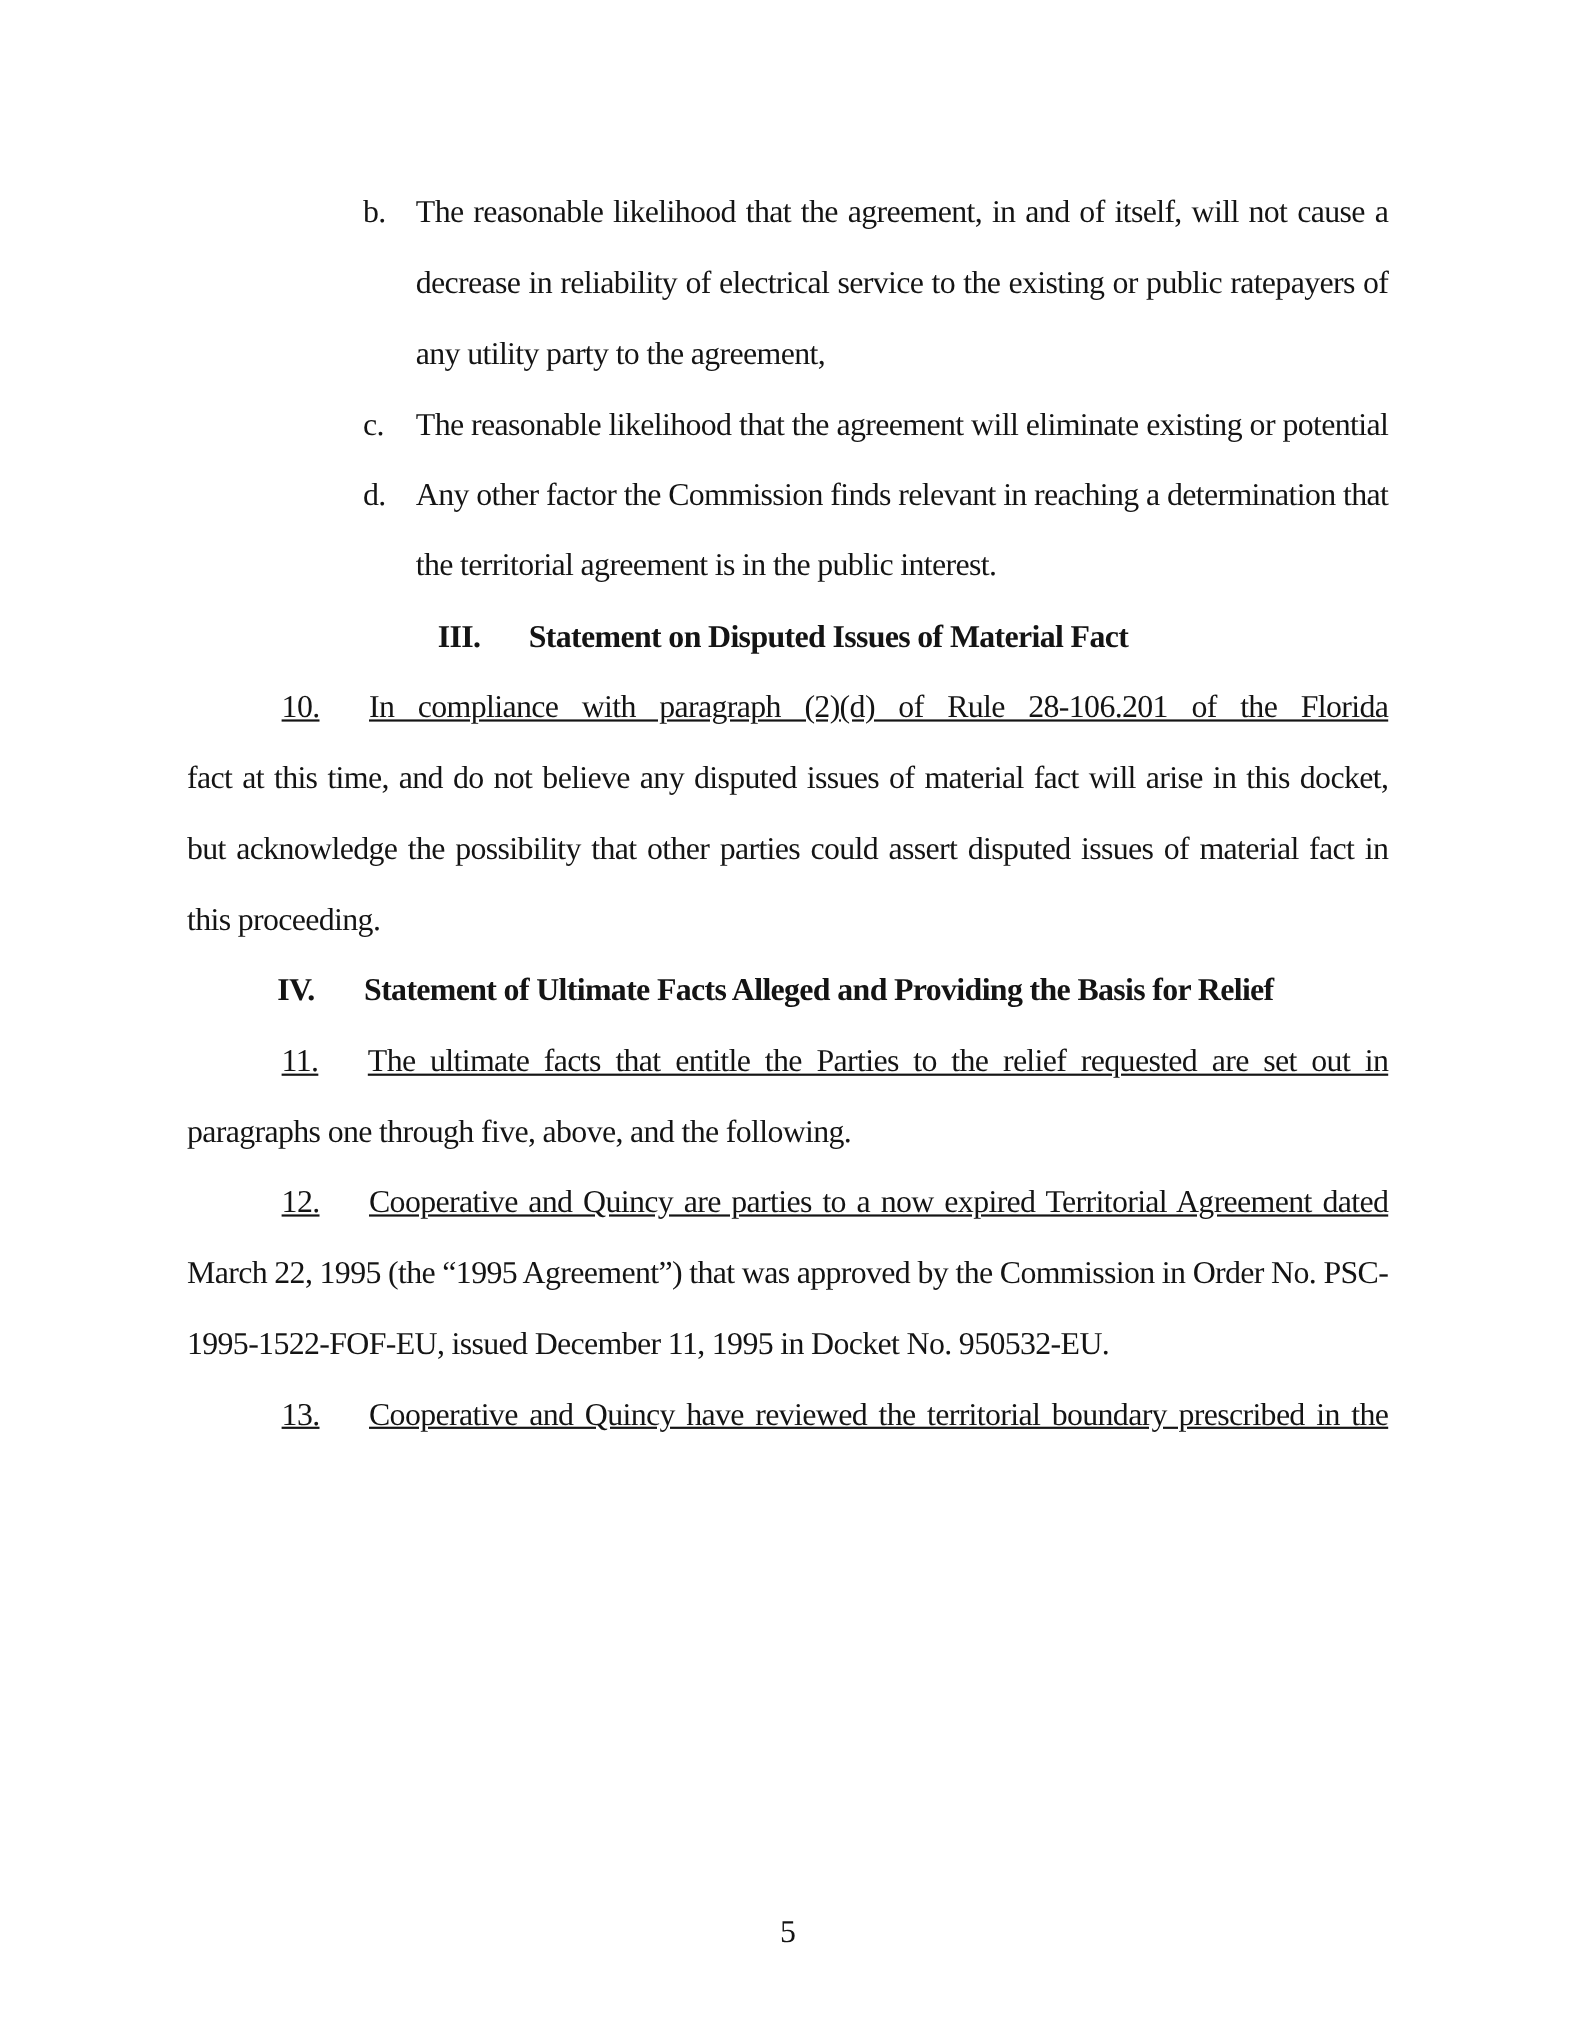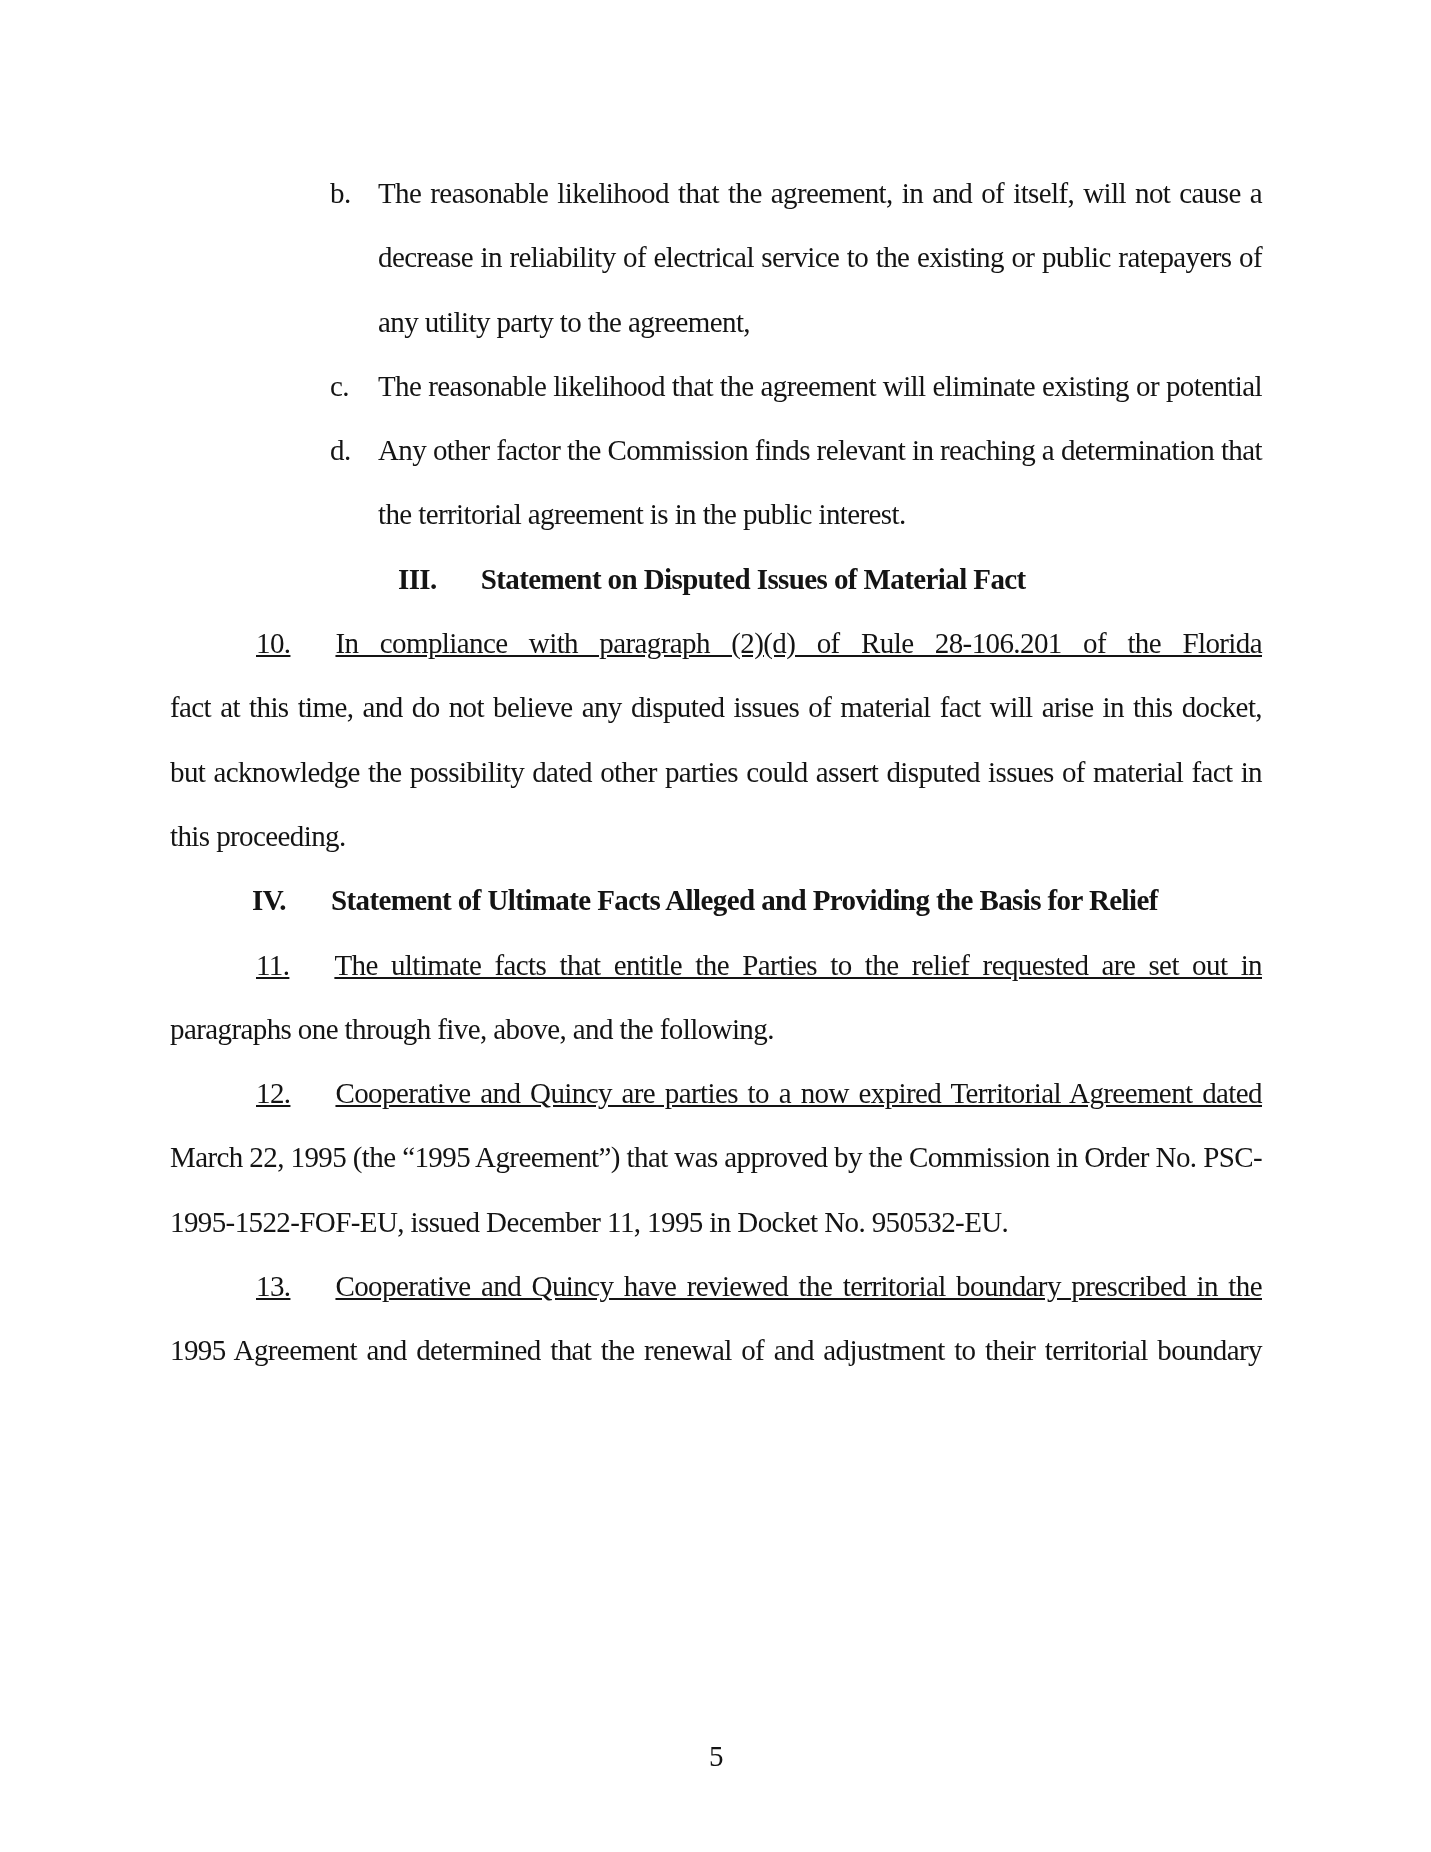--- a/index.html
+++ b/index.html
@@ -101,21 +101,21 @@
       <span>III.</span><span class="hgap3"></span><span>Statement on Disputed Issues of Material Fact</span>
     </div>
 
     <div class="line just para-first">
       <span>10.</span><span class="numgap"></span><span>In compliance with paragraph (2)(d) of Rule 28-106.201 of the Florida</span>
     </div>
     <div class="line just">
       <span>fact at this time, and do not believe any disputed issues of material fact will arise in this docket,</span>
     </div>
     <div class="line just">
-      <span>but acknowledge the possibility dated other parties could assert disputed issues of material fact in</span>
+      <span>but acknowledge the possibility that other parties could assert disputed issues of material fact in</span>
     </div>
     <div class="line endline">
       <span>this proceeding.</span>
     </div>
 
     <div class="heading heading-iv">
       <span>IV.</span><span class="hgap4"></span><span>Statement of Ultimate Facts Alleged and Providing the Basis for Relief</span>
     </div>
 
     <div class="line just para-first">
@@ -131,20 +131,17 @@
     <div class="line just">
       <span>March 22, 1995 (the “1995 Agreement”) that was approved by the Commission in Order No. PSC-</span>
     </div>
     <div class="line endline">
       <span>1995-1522-FOF-EU, issued December 11, 1995 in Docket No. 950532-EU.</span>
     </div>
 
     <div class="line just para-first">
       <span>13.</span><span class="numgap"></span><span>Cooperative and Quincy have reviewed the territorial boundary prescribed in the</span>
     </div>
-    <div class="line just">
-      <span>1995 Agreement and determined that the renewal of and adjustment to their territorial boundary</span>
-    </div>
 
   </div>
 
   <div class="page-number">5</div>
 </div>
 
 </body></html>

